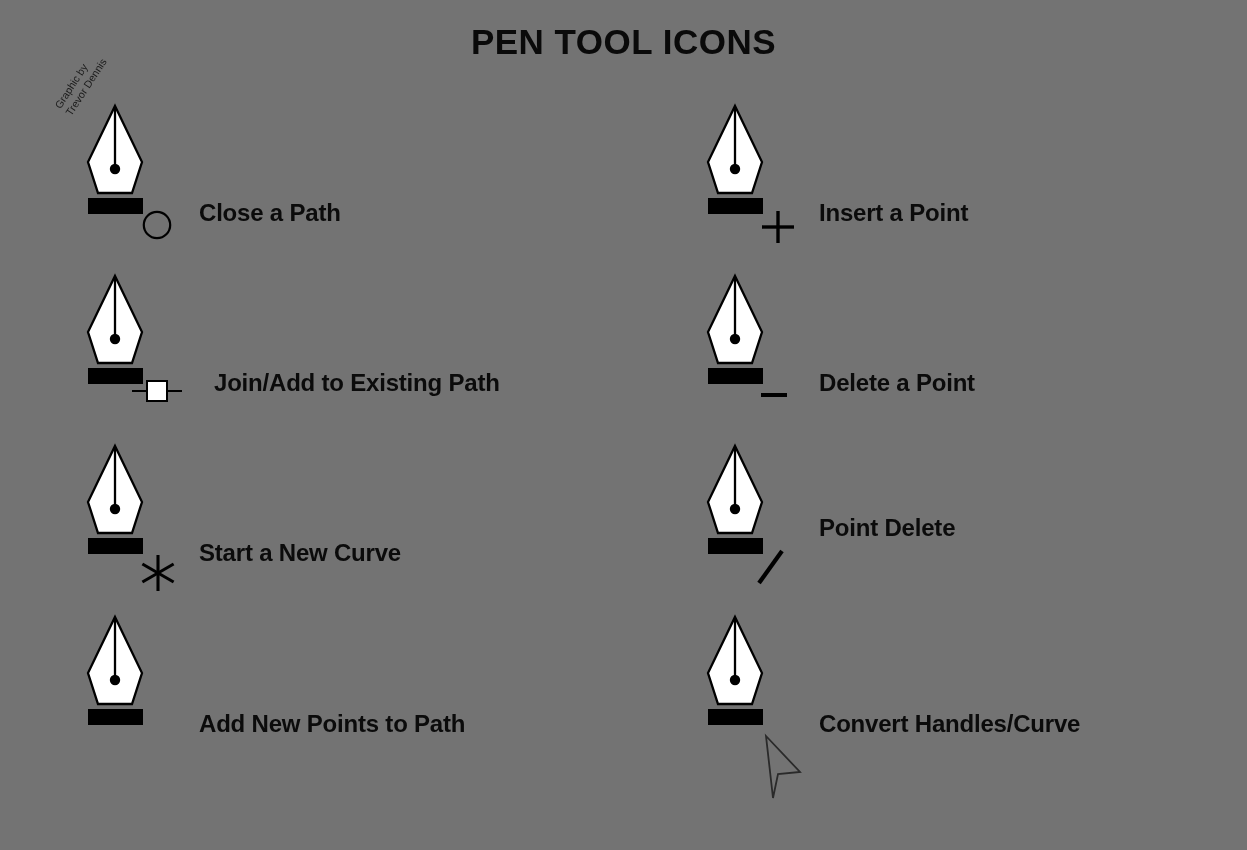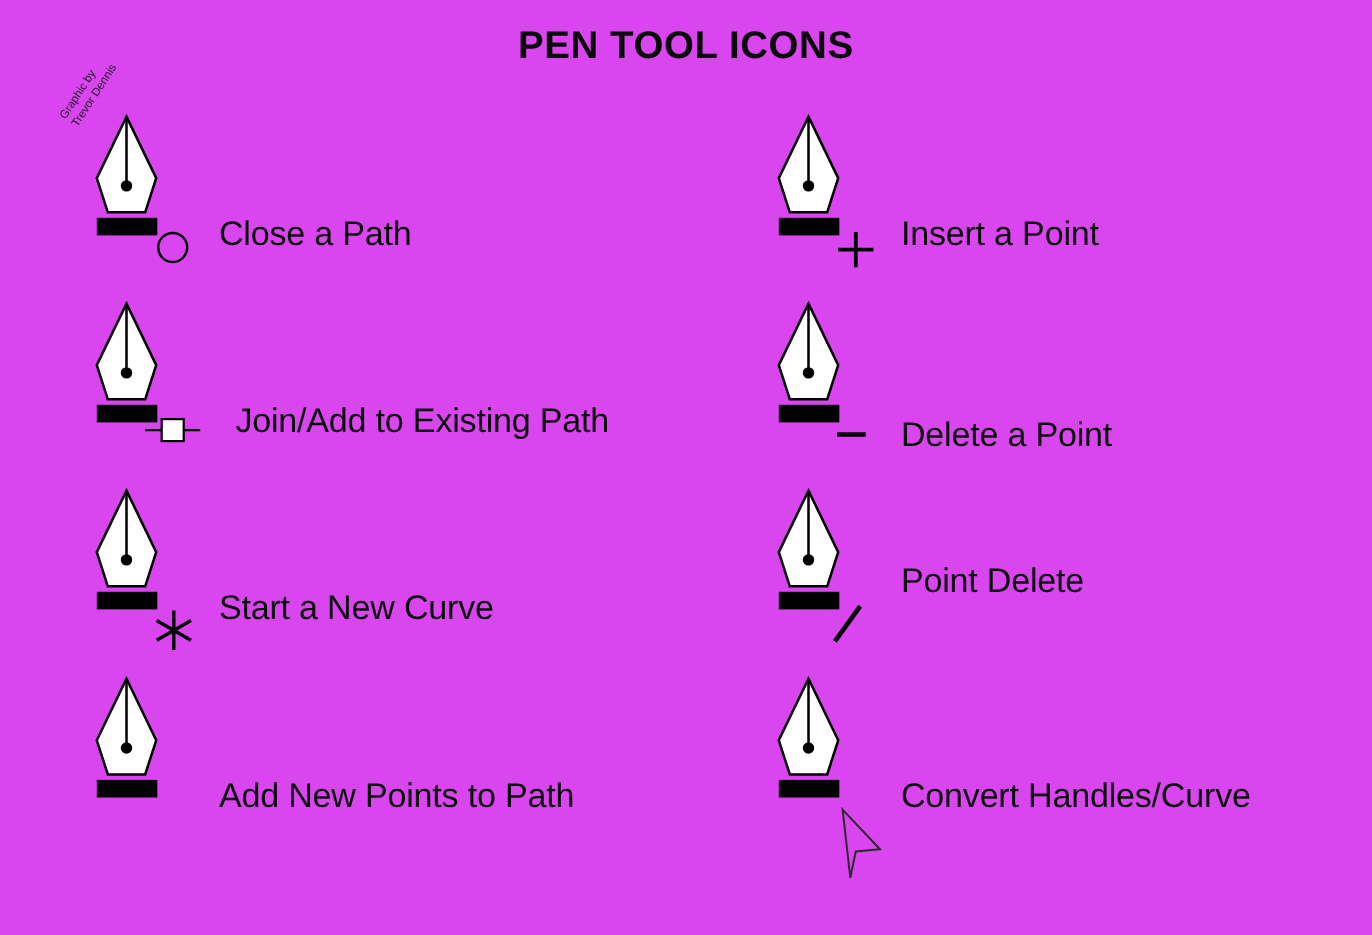--- a/index.html
+++ b/index.html
@@ -13,21 +13,21 @@
     background: #ffffff;
     font-family: "DejaVu Sans", sans-serif;
     overflow: hidden;
     position: relative;
   }
 
   #page {
     position: relative;
     width: 1247px;
     height: 850px;
-    background: #d946ef;
+    background: #737373;
   }
 
   
   .title {
     position: absolute;
     top: 22px;
     left: 0;
     width: 1247px;
     text-align: center;
     font-family: "Liberation Sans", sans-serif;
@@ -72,22 +72,22 @@
   }
 
   .modifier {
     position: absolute;
   }
   .modifier svg { display: block; }
 
   .entry-label {
     position: absolute;
     font-family: "Liberation Sans", sans-serif;
-    font-weight: normal;
-    font-size: 31px;
+    font-weight: bold;
+    font-size: 24px;
     line-height: 50px;
     color: #0b0b0b;
     white-space: nowrap;
     letter-spacing: -0.2px;
   }
   .entry-label .lbl-line { display: block; }
 </style>
 </head>
 <body>
 
@@ -209,21 +209,21 @@
         <line x1="35" y1="7" x2="35" y2="66" stroke="#000000" stroke-width="2.3"></line>
         <circle cx="35" cy="69" r="5.2" fill="#000000"></circle>
         <rect x="8" y="98" width="55" height="16" fill="#000000"></rect>
       </svg>
     </div>
     <div class="modifier" style="left:57px; top:115px;">
       <svg width="40" height="20" viewBox="0 0 40 20" aria-hidden="true">
         <line x1="4" y1="10" x2="30" y2="10" stroke="#000000" stroke-width="4"></line>
       </svg>
     </div>
-    <div class="entry-label" style="left:119px; top:88px;margin-top:12px;">
+    <div class="entry-label" style="left:119px; top:88px;">
       <span class="lbl-line">Delete a Point</span>
     </div>
   </div>
 
   <div class="entry" style="left:700px; top:440px;">
     <div class="nib-wrap">
       <svg width="110" height="125" viewBox="0 0 110 125" aria-hidden="true">
         <polygon points="35,6 62,62 52,93 18,93 8,62" fill="#ffffff" stroke="#000000" stroke-width="2.3" stroke-linejoin="miter"></polygon>
         <line x1="35" y1="7" x2="35" y2="66" stroke="#000000" stroke-width="2.3"></line>
         <circle cx="35" cy="69" r="5.2" fill="#000000"></circle>

